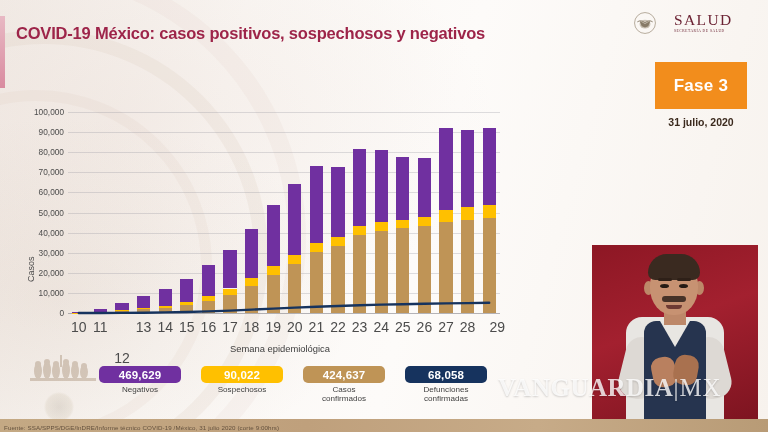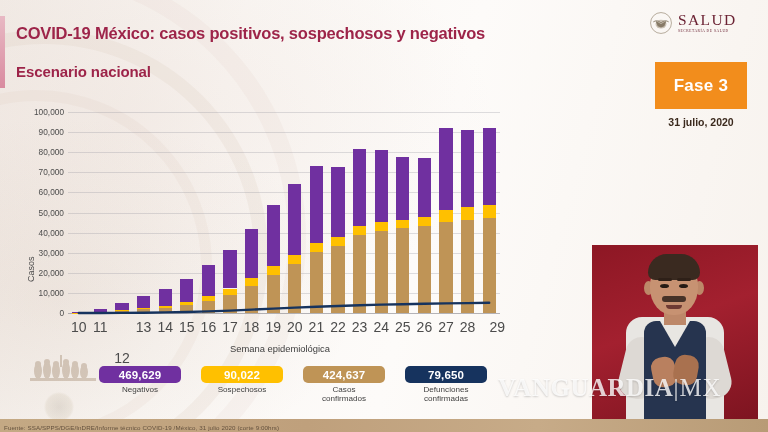--- a/index.html
+++ b/index.html
@@ -45,22 +45,22 @@
     position:absolute;left:16px;top:24px;width:600px;
     font-size:16.5px;font-weight:bold;color:#9d2449;letter-spacing:-.2px;
   }
   .subtitle{
     position:absolute;left:16px;top:63px;
     font-size:15px;font-weight:bold;color:#9d2449;letter-spacing:-.1px;
   }
 
   
   .salud{
-    position:absolute;left:650px;top:12px;
-    display:flex;align-items:center;gap:6px;
+    position:absolute;left:634px;top:12px;
+    display:flex;align-items:center;gap:18px;
   }
   .eagle{width:22px;height:22px;opacity:.8;}
   .salud-txt{display:flex;flex-direction:column;line-height:1;}
   .salud-main{font-family:"Liberation Serif",serif;font-size:15.5px;color:#6b2233;letter-spacing:1.4px;}
   .salud-sub{font-family:"Liberation Serif",serif;font-size:3.6px;color:#6b2233;letter-spacing:.55px;margin-top:2px;}
 
   
   .fase-box{
     position:absolute;left:655px;top:62px;width:92px;height:47px;
     background:#f28d1c;display:flex;align-items:center;justify-content:center;
@@ -190,21 +190,20 @@
 
 <div id="slide">
 
   <div class="swirl sw3"></div>
   <div class="swirl sw1"></div>
   <div class="swirl sw2"></div>
 
   <div class="left-accent"></div>
 
   <div class="title">COVID-19 México: casos positivos, sospechosos y negativos</div>
-  <div class="subtitle">Escenario nacional</div>
 
   <div class="salud">
     <svg class="eagle" viewBox="0 0 40 40">
       <circle cx="20" cy="20" r="19" fill="none" stroke="#7a6a50" stroke-width="1.2"></circle>
       <ellipse cx="20" cy="22" rx="10" ry="8" fill="#8a7a60" opacity=".55"></ellipse>
       <path d="M10 16 L20 22 L30 16 L26 26 L20 28 L14 26 Z" fill="#6b5c44"></path>
       <path d="M6 18 Q13 13 20 20 Q27 13 34 18" fill="none" stroke="#6b5c44" stroke-width="1.6"></path>
     </svg>
     <div class="salud-txt">
       <div class="salud-main">SALUD</div>
@@ -380,21 +379,21 @@
       </div>
       <div class="lg-item">
         <div class="lg-badge" style="background: rgb(255, 192, 0);">90,022</div>
         <div class="lg-label">Sospechosos</div>
       </div>
       <div class="lg-item">
         <div class="lg-badge" style="background: rgb(191, 148, 86);">424,637</div>
         <div class="lg-label">Casos<br>confirmados</div>
       </div>
       <div class="lg-item">
-        <div class="lg-badge" style="background: rgb(22, 51, 94);">79,650</div>
+        <div class="lg-badge" style="background: rgb(22, 51, 94);">68,058</div>
         <div class="lg-label">Defunciones<br>confirmadas</div>
       </div>
     </div>
 
   <div id="video">
     <div class="v-shirt"></div>
     <div class="v-arm-l"></div>
     <div class="v-arm-r"></div>
     <div class="v-vest"></div>
     <div class="v-vneck"></div>

